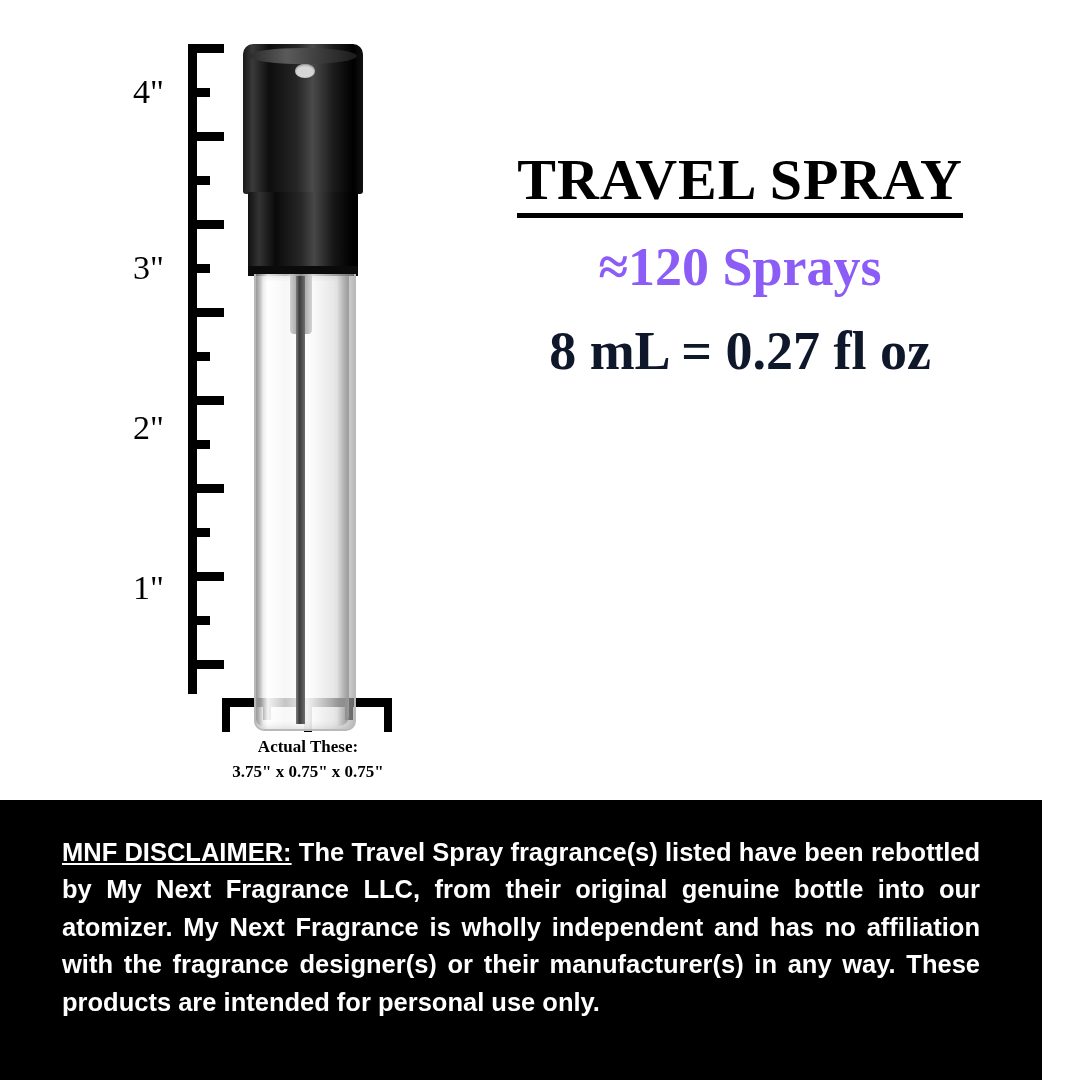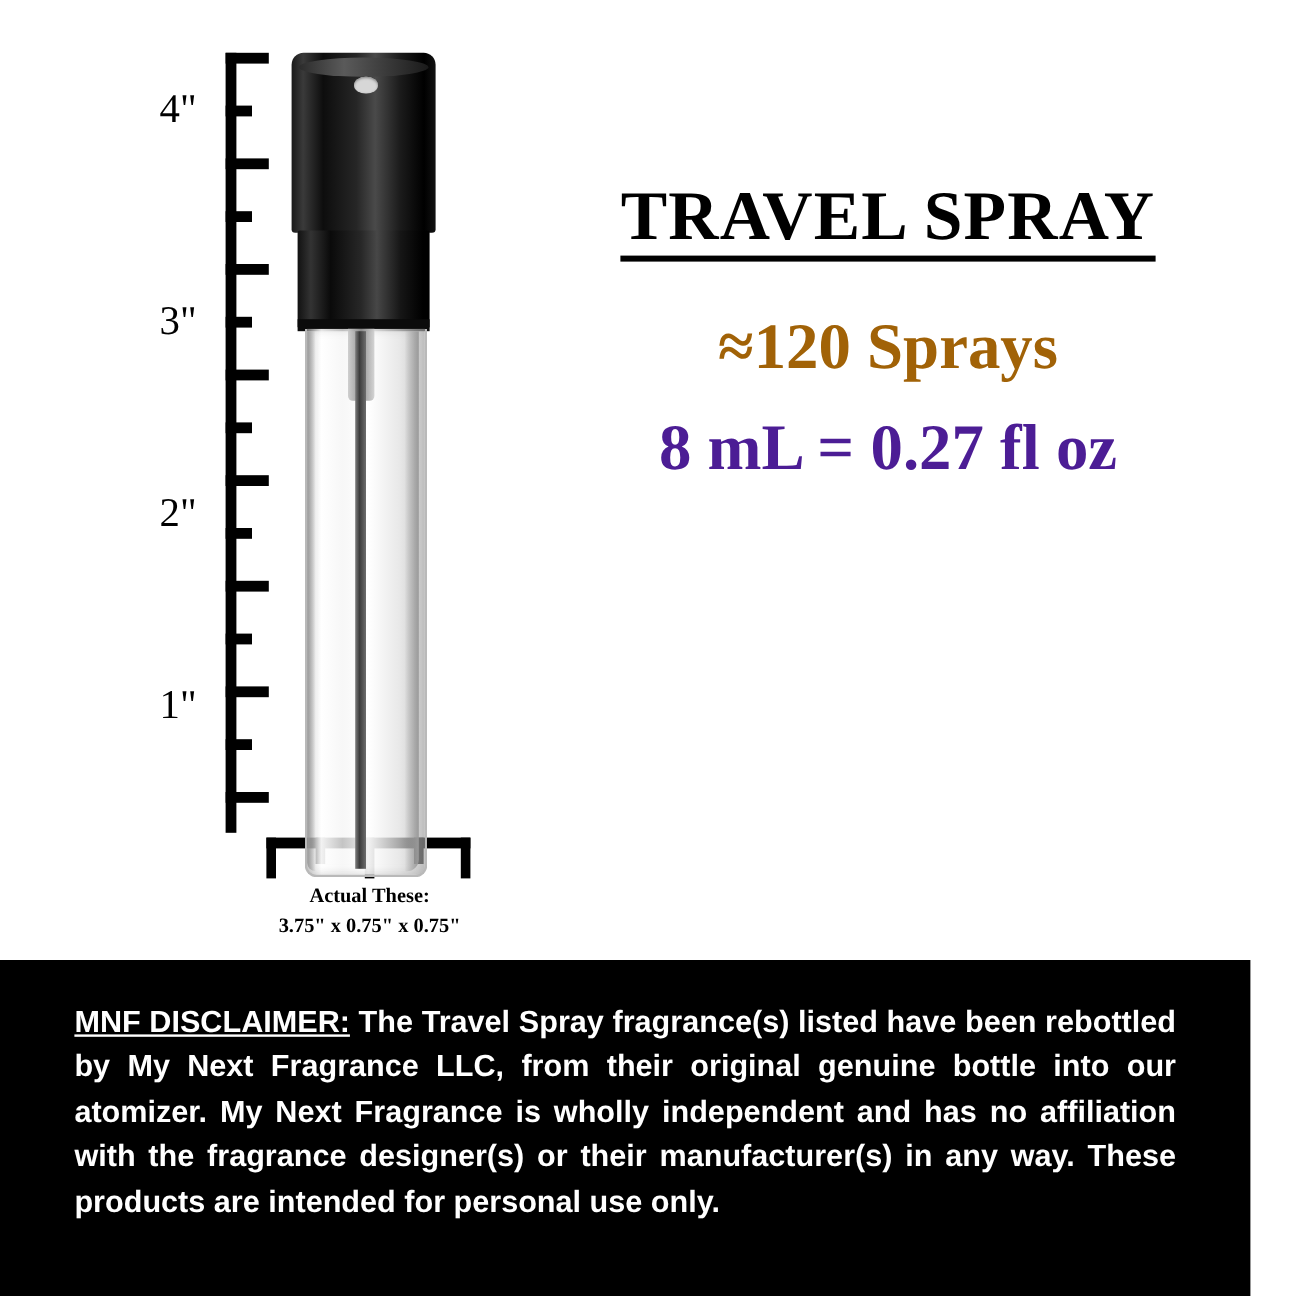--- a/index.html
+++ b/index.html
@@ -216,31 +216,31 @@
     font-family: "Liberation Serif", serif;
     font-weight: bold;
     letter-spacing: 1px;
     color: #000;
     display: inline-block;
     border-bottom: 5px solid #000;
     padding-bottom: 2px;
     line-height: 1.05;
   }
   .sprays {
-    margin-top: 40px;
+    margin-top: 18px;
     font-size: 54px;
     font-weight: bold;
-    color: #a16207;
+    color: #8b5cf6;
     font-family: "Liberation Serif", serif;
   }
   .volume {
     margin-top: 22px;
     font-size: 54px;
     font-weight: bold;
-    color: #4c1d95;
+    color: #0f172a;
     font-family: "Liberation Serif", serif;
   }
   .logo {
     margin-top: 18px;
     font-size: 240px;
     line-height: 0.95;
     font-family: "Liberation Serif", serif;
     font-weight: bold;
     color: #000;
     letter-spacing: -12px;

